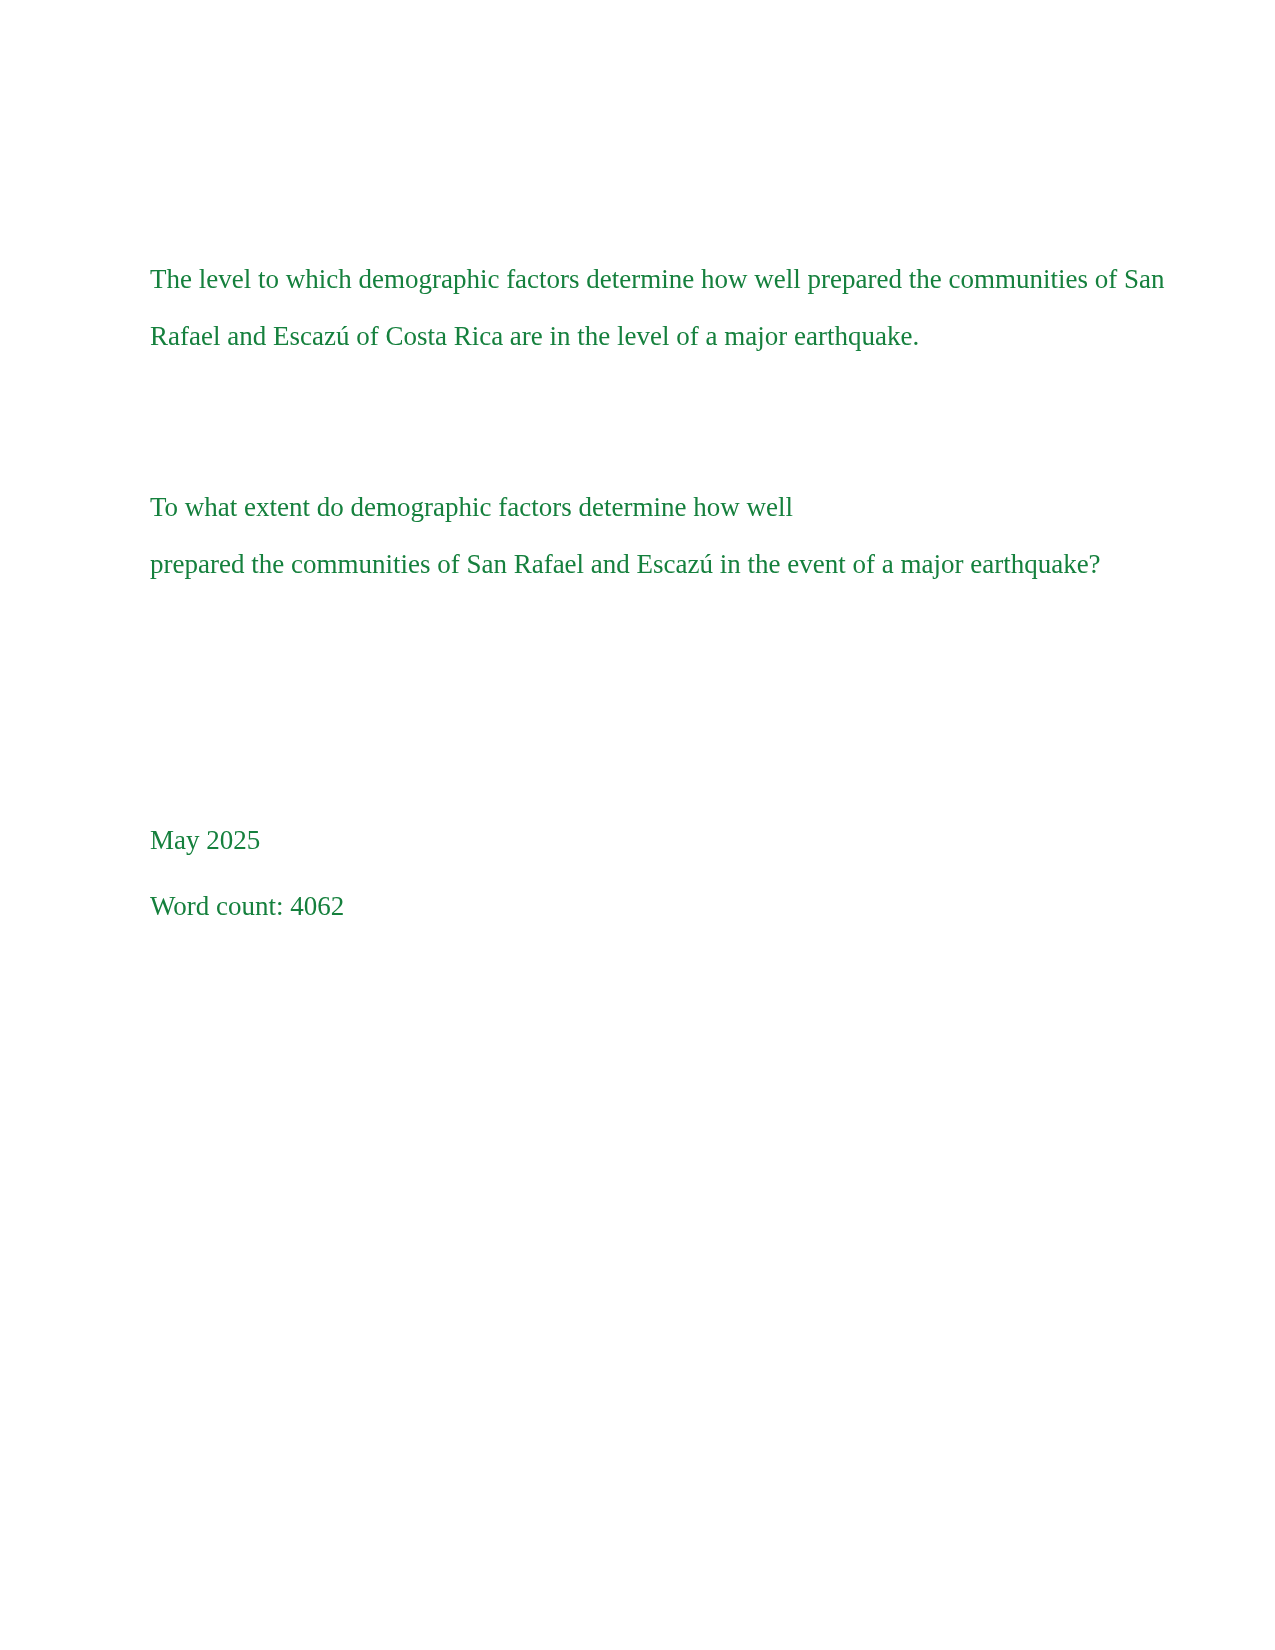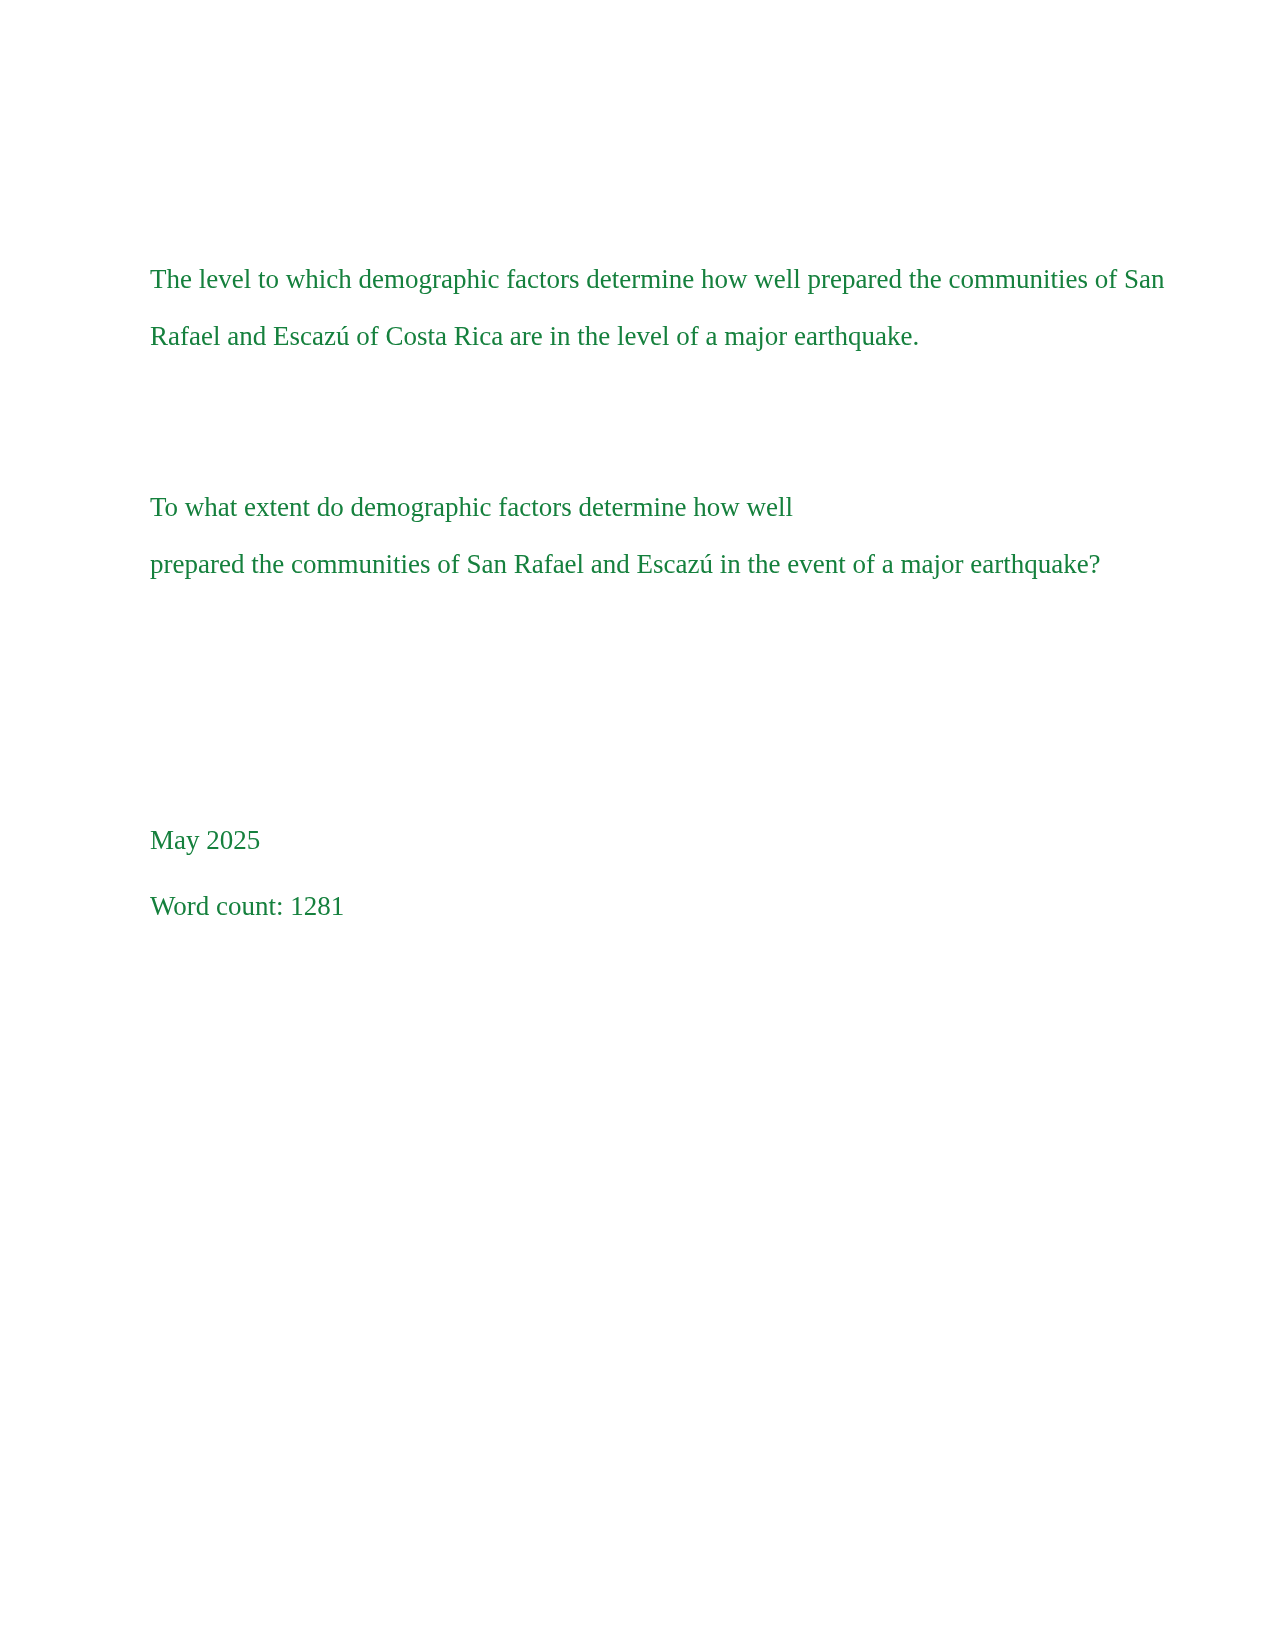--- a/index.html
+++ b/index.html
@@ -43,15 +43,15 @@
 
   <div class="doc-line title-line-2">Rafael and Escazú of Costa Rica are in the level of a major earthquake.</div>
 
   <div class="doc-line rq-line-1">To what extent do demographic factors determine how well</div>
 
   <div class="doc-line rq-line-2">prepared the communities of San Rafael and Escazú in the event of a major earthquake?</div>
 
 
   <div class="doc-line date-line">May 2025</div>
 
-  <div class="doc-line word-count-line">Word count: 1281</div>
+  <div class="doc-line word-count-line">Word count: 4062</div>
 
 </div>
 
 </body></html>

